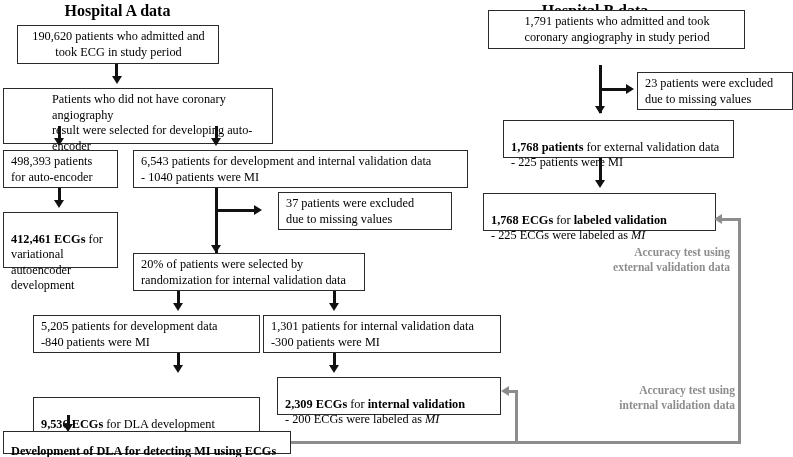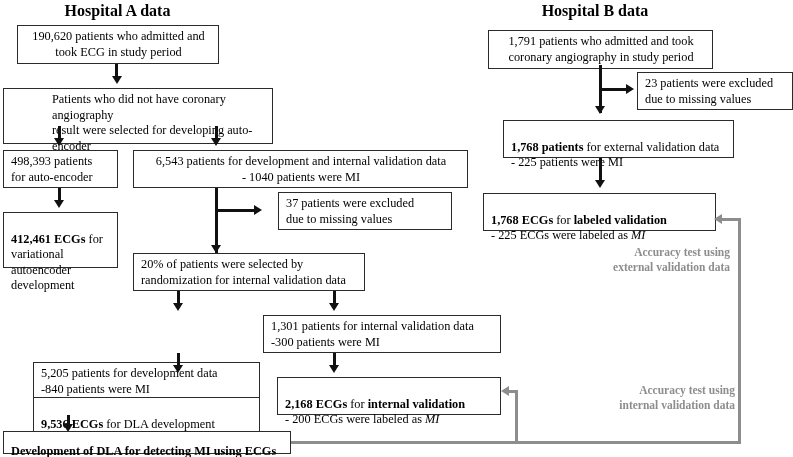--- a/index.html
+++ b/index.html
@@ -100,68 +100,68 @@
   <div class="vline" style="left:58px;top:188px;width:2.6px;height:14px;"></div>
   <div class="arrowdown" style="left:54.3px;top:200px;"></div>
 
   <div class="box" style="left:3px;top:212px;width:115px;height:56px;">
     <b>412,461 ECGs</b><span> for
 variational
 autoencoder
 development</span>
   </div>
 
-  <div class="box" style="left:133px;top:150px;width:335px;height:38px;text-align:center;">6,543 patients for development and internal validation data
+  <div class="box" style="left:133px;top:150px;width:335px;height:38px;">6,543 patients for development and internal validation data
 - 1040 patients were MI</div>
 
   <div class="vline" style="left:215px;top:188px;width:2.6px;height:65px;"></div>
   <div class="hline" style="left:215px;top:209px;width:41px;height:2.6px;"></div>
   <div class="arrowright" style="left:254px;top:204.7px;"></div>
   <div class="arrowdown" style="left:211.3px;top:245px;"></div>
 
   <div class="box" style="left:278px;top:192px;width:174px;height:38px;">37 patients were excluded
 due to missing values</div>
 
   <div class="box" style="left:133px;top:253px;width:232px;height:38px;">20% of patients were selected by
 randomization for internal validation data</div>
 
   <div class="vline" style="left:177px;top:291px;width:2.6px;height:14px;"></div>
   <div class="arrowdown" style="left:173.3px;top:303px;"></div>
 
   <div class="vline" style="left:333px;top:291px;width:2.6px;height:14px;"></div>
   <div class="arrowdown" style="left:329.3px;top:303px;"></div>
 
-  <div class="box" style="left:33px;top:315px;width:227px;height:38px;margin-top:47px;">5,205 patients for development data
+  <div class="box" style="left:33px;top:315px;width:227px;height:38px;">5,205 patients for development data
 -840 patients were MI</div>
 
   <div class="box" style="left:263px;top:315px;width:238px;height:38px;">1,301 patients for internal validation data
 -300 patients were MI</div>
 
   <div class="vline" style="left:177px;top:353px;width:2.6px;height:14px;"></div>
   <div class="arrowdown" style="left:173.3px;top:365px;"></div>
 
   <div class="vline" style="left:333px;top:353px;width:2.6px;height:14px;"></div>
   <div class="arrowdown" style="left:329.3px;top:365px;"></div>
 
   <div class="box" style="left:33px;top:397px;width:227px;height:38px;">
     <b>9,536 ECGs</b><span> for DLA development
 -2081 ECGs were labeled as </span><i>MI</i>
   </div>
 
   <div class="box" style="left:277px;top:377px;width:224px;height:38px;">
-    <b>2,168 ECGs</b><span> for </span><b>internal validation</b><span>
+    <b>2,309 ECGs</b><span> for </span><b>internal validation</b><span>
 - 200 ECGs were labeled as </span><i>MI</i>
   </div>
 
   <div class="vline" style="left:67px;top:415px;width:2.6px;height:14px;"></div>
   <div class="arrowdown" style="left:63.3px;top:424px;"></div>
 
   <div class="box bold-box" style="left:3px;top:431px;width:288px;height:23px;padding-top:12px;">Development of DLA for detecting MI using ECGs</div>
 
-  <div class="box ctr" style="left:488px;top:30px;width:225px;height:39px;">1,791 patients who admitted and took
+  <div class="box ctr" style="left:488px;top:10px;width:257px;height:39px;">1,791 patients who admitted and took
 coronary angiography in study period</div>
 
   <div class="vline" style="left:599px;top:65px;width:2.8px;height:48px;"></div>
   <div class="hline" style="left:599px;top:88px;width:29px;height:2.8px;"></div>
   <div class="arrowright" style="left:626px;top:83.7px;"></div>
   <div class="arrowdown" style="left:595.2px;top:106px;"></div>
 
   <div class="box" style="left:637px;top:72px;width:156px;height:38px;">23 patients were excluded
 due to missing values</div>
 

